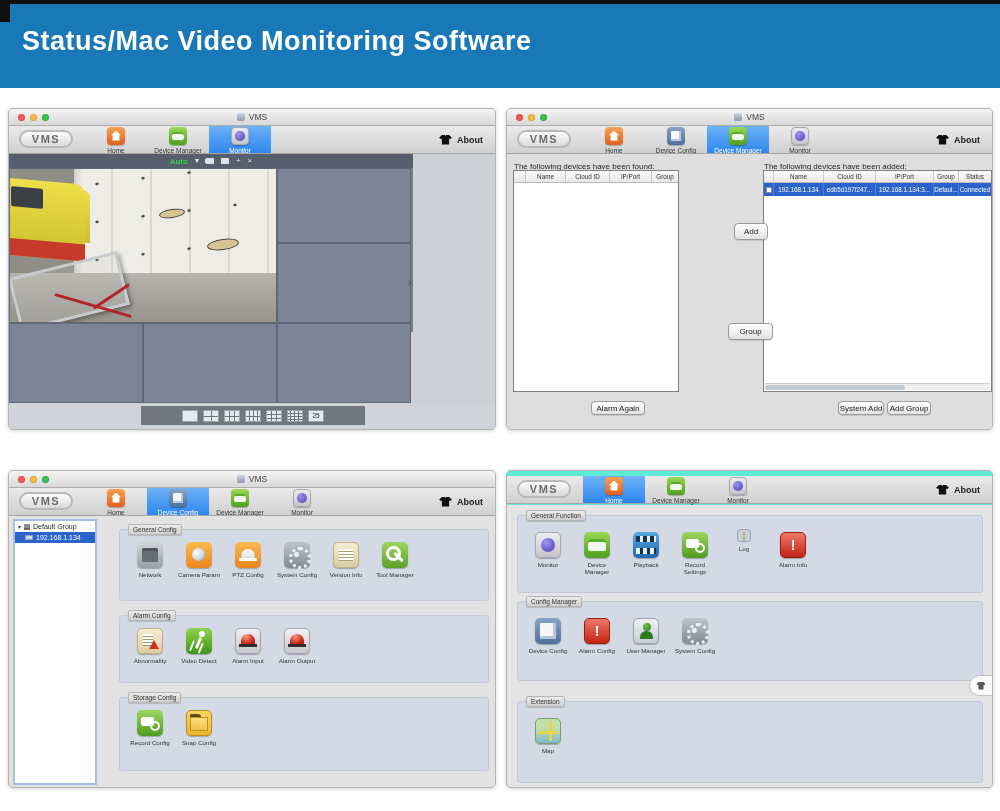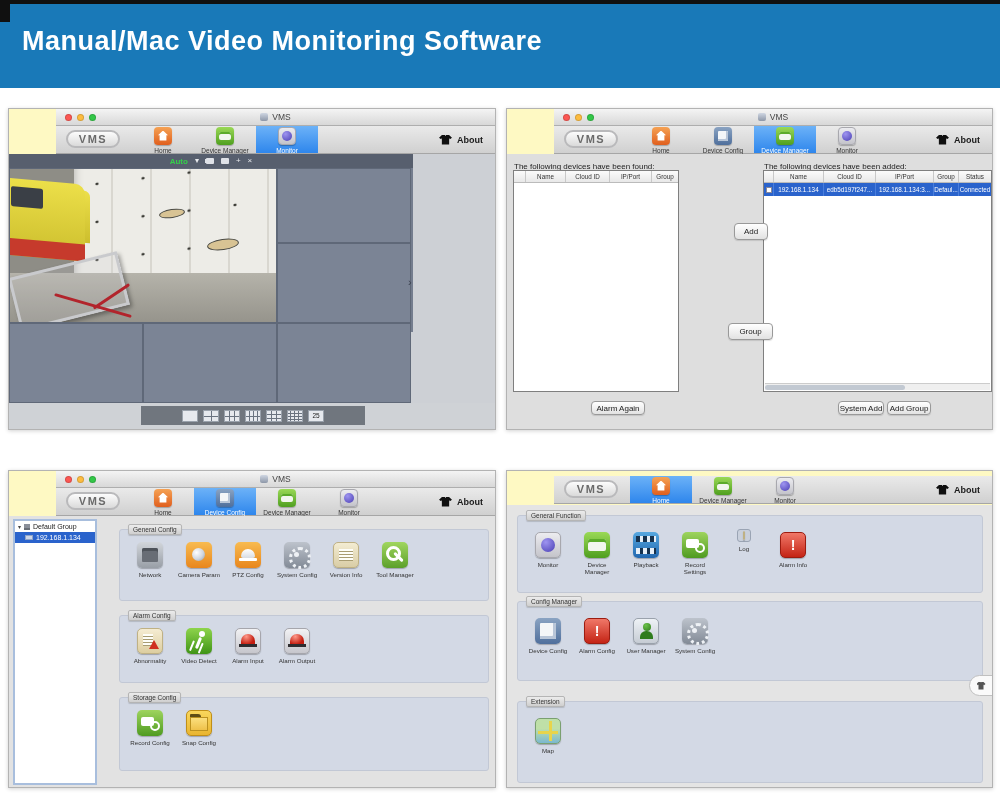--- a/index.html
+++ b/index.html
@@ -5,21 +5,21 @@
   * { box-sizing: border-box; margin: 0; padding: 0; }
   html,body { width:1000px; height:811px; background:#fff; font-family:"Liberation Sans", sans-serif; position:relative; }
 
   
   .banner { position:absolute; left:0; top:0; width:1000px; height:88px; background:#1979b8; }
   .banner::before { content:""; position:absolute; left:0; top:0; right:0; height:4px; background:#101010; }
   .banner::after { content:""; position:absolute; left:0; top:0; width:10px; height:22px; background:#101010; }
   .banner h1 { position:absolute; left:22px; top:26px; font-size:27px; font-weight:600; color:#fff; letter-spacing:.5px; }
 
   
-  .win { position:absolute; background:#fef9c3; border:1px solid #b3b3b3; border-radius:0; box-shadow:0 1px 4px rgba(0,0,0,.18); overflow:hidden;padding-left:47px; }
+  .win { position:absolute; background:#5eead4; border:1px solid #b3b3b3; border-radius:5px; box-shadow:0 1px 4px rgba(0,0,0,.18); overflow:hidden; }
   .titlebar { height:17px; background:linear-gradient(#f4f4f4,#d8d8d8); border-bottom:1px solid #aeaeae; position:relative; display:flex; align-items:center; justify-content:center; gap:4px; font-size:8.5px; color:#444; }
   .lights { position:absolute; left:9px; top:5px; display:flex; gap:5px; }
   .light { width:7px; height:7px; border-radius:50%; border:1px solid rgba(0,0,0,.15); }
   .l-red{ background:#fc5753; } .l-yel{ background:#fdbc40; } .l-grn{ background:#33c748; }
   .titleicon { width:8px; height:8px; border-radius:2px; background:linear-gradient(#cfd6e2,#8d97a8); }
   .toolbar { height:28px; background:linear-gradient(#eaeaea,#d0d0d0); border-bottom:1px solid #a6a6a6; display:flex; align-items:stretch; position:relative; }
   .logo { width:54px; height:18px; margin:4px 12px 0 10px; border:2px solid #b9b9bb; border-radius:10px; background:linear-gradient(#fcfcfc,#dadada); display:flex; align-items:center; justify-content:center; font-weight:bold; font-size:11px; color:#6a6a6a; letter-spacing:1.5px; flex:none; }
   .tabs { display:flex; align-items:stretch; }
   .tab { min-width:62px; padding:2px 6px 1px; display:flex; flex-direction:column; align-items:center; justify-content:center; gap:2px; font-size:6.5px; color:#333; cursor:default; }
   .tab.active { background:linear-gradient(#6cb2f8,#2e86ec); color:#fff; }
@@ -153,21 +153,21 @@
   .t-usermgr::after { content:""; position:absolute; width:13px; height:8px; border-radius:6px 6px 0 0; background:#2f7c1c; left:6px; bottom:4px; }
   .t-map { background:linear-gradient(#bfe0a8 40%,#7ab8d0); border:1px solid #7aa070; }
   .t-map::after { content:""; position:absolute; inset:2px; background:linear-gradient(transparent 10px,#e8d44a 10px 13px,transparent 13px),linear-gradient(90deg,transparent 11px,#e8d44a 11px 14px,transparent 14px); }
   .fbadge { position:absolute; right:-1px; top:170px; width:24px; height:21px; background:#fafafa; border:1px solid #c0c0c0; border-radius:11px 0 0 11px; display:flex; align-items:center; justify-content:center; }
   .fbadge .tshirt { width:9px; height:8px; background:#555; }
 </style>
 </head>
 <body>
 
 <div class="banner">
-  <h1>Manual/Mac Video Monitoring Software</h1>
+  <h1>Status/Mac Video Monitoring Software</h1>
 </div>
 
 <div class="win" id="w1">
   <div class="titlebar">
     <div class="lights">
       <span class="light l-red"></span>
       <span class="light l-yel"></span>
       <span class="light l-grn"></span>
     </div>
     <span class="titleicon"></span>

